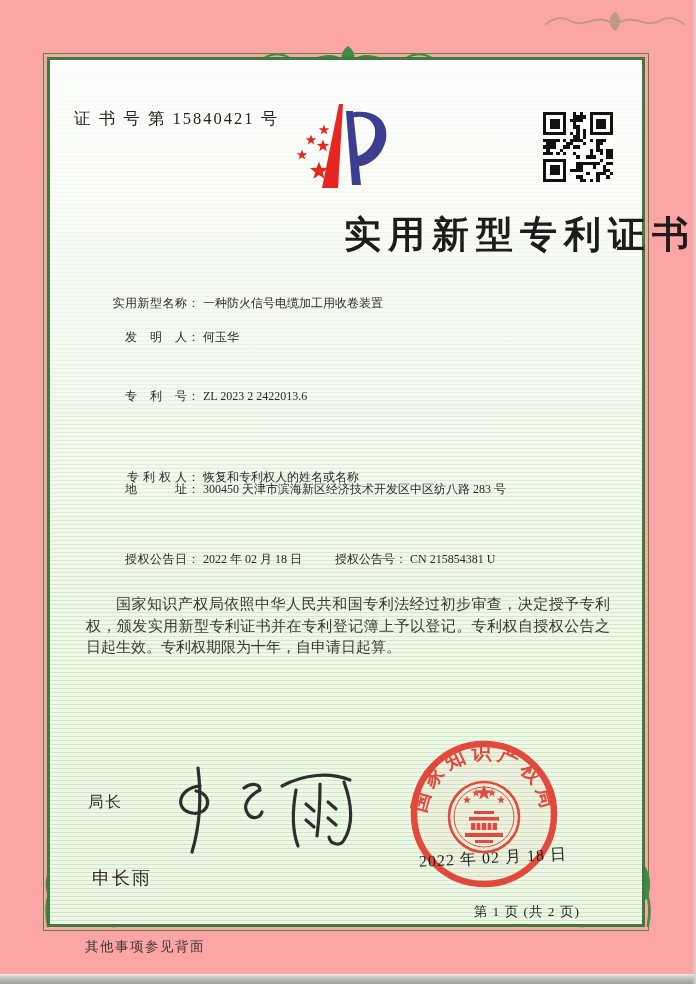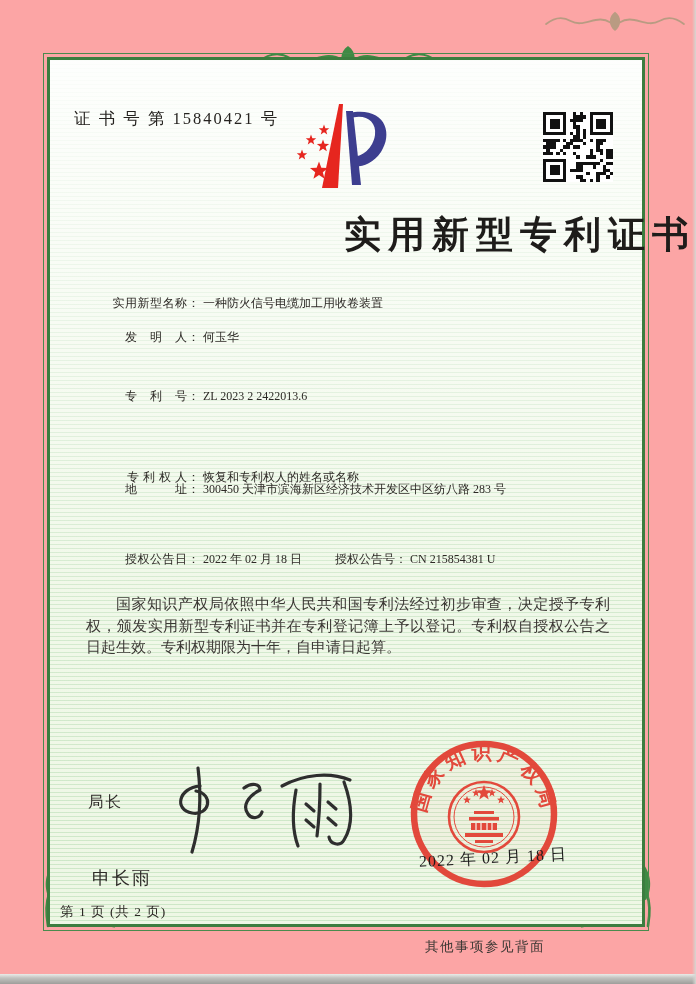--- a/index.html
+++ b/index.html
@@ -28,23 +28,23 @@
   .grant-second{position:absolute;left:247px;top:0;white-space:nowrap;}
   .paras{position:absolute;left:86px;top:578px;width:524px;}
   .paras p{margin:16px 0 4px 0;font-size:15px;line-height:21.6px;text-indent:2em;
     text-align:justify;color:#3a3733;}
   .sig-title{position:absolute;left:88px;top:792px;font-size:15.5px;letter-spacing:2px;font-family:Liberation Mono, monospace;}
   .sig-name{position:absolute;left:92px;top:824px;font-size:18px;letter-spacing:2px;margin-top:42px;}
   .sig-svg{position:absolute;left:148px;top:758px;z-index:6;}
   .seal-svg{position:absolute;left:403px;top:733px;z-index:5;opacity:.92;}
   .seal-date{position:absolute;left:419px;top:848px;z-index:6;font-size:16px;
     letter-spacing:1px;color:#1c1c1c;transform:rotate(-3deg);white-space:nowrap;}
-  .page-num{position:absolute;left:60px;top:903px;width:520px;text-align:left;
+  .page-num{position:absolute;left:60px;top:903px;width:520px;text-align:right;
     font-size:13.5px;letter-spacing:1px;color:#2c2925;}
-  .back-note{position:absolute;left:85px;top:938px;width:460px;text-align:right;
+  .back-note{position:absolute;left:85px;top:938px;width:460px;text-align:left;
     font-size:13.5px;letter-spacing:1.5px;color:#3a3733;}
   .logo-svg{position:absolute;left:286px;top:98px;}
   .qr-svg{position:absolute;left:543px;top:112px;}
   .fl{position:absolute;color:#3f8a44;}
   .fl-top-center{left:250px;top:38px;}
   .fl-top-right{left:540px;top:4px;opacity:.35;}
   .fl-bottom-left{left:38px;top:838px;}
   .fl-bottom-right{left:566px;top:838px;transform:scaleX(-1);}
 </style>
 </head>

